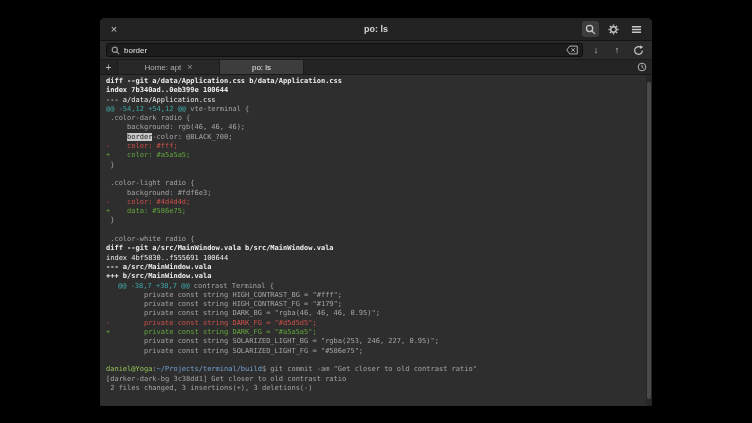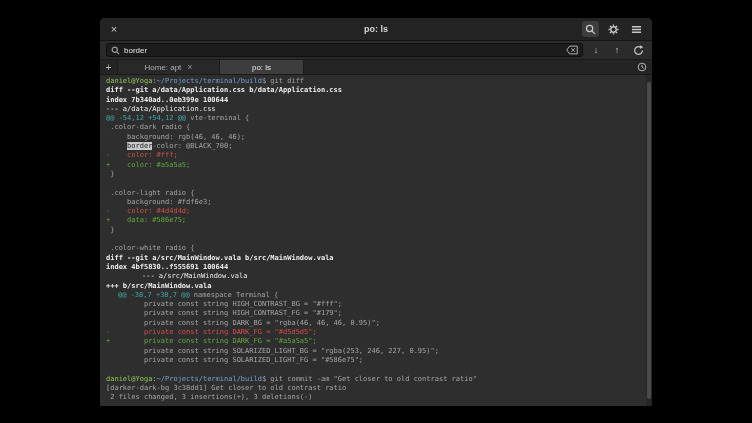--- a/index.html
+++ b/index.html
@@ -167,44 +167,43 @@
       <div class="history-btn">
         <svg width="10" height="10" viewBox="0 0 12 12" fill="none" stroke="#b5b5b5" stroke-width="1.2">
             <circle cx="6" cy="6" r="4.6"></circle>
             <path d="M6 3.4 L6 6 L8 7.4"></path>
           </svg>
       </div>
     </div>
 
     <div class="terminal">
       <div>
-          <div class="tline"><span style="color: rgb(150, 196, 88);">daniel@Yoga</span><span style="color: rgb(165, 165, 165);">:</span><span style="color: rgb(114, 160, 206);">~/Projects/terminal/build</span><span style="color: rgb(165, 165, 165);">$ git diff</span></div>
           <div class="tline"><span style="color: rgb(238, 238, 236); font-weight: bold;">diff --git a/data/Application.css b/data/Application.css</span></div>
           <div class="tline"><span style="color: rgb(238, 238, 236); font-weight: bold;">index 7b340ad..0eb399e 100644</span></div>
           <div class="tline"><span style="color: rgb(238, 238, 236); font-weight: normal;">--- a/data/Application.css</span></div>
           <div class="tline"><span style="color: rgb(63, 168, 168);">@@ -54,12 +54,12 @@</span><span style="color: rgb(165, 165, 165); margin-top: 19px;"> vte-terminal {</span></div>
           <div class="tline"><span style="color: rgb(165, 165, 165);"> .color-dark radio {</span></div>
           <div class="tline"><span style="color: rgb(165, 165, 165);">     background: rgb(46, 46, 46);</span></div>
           <div class="tline"><span style="color: rgb(165, 165, 165);">     </span><span style="color: rgb(30, 30, 30); background: rgb(201, 201, 201);">border</span><span style="color: rgb(165, 165, 165);">-color: @BLACK_700;</span></div>
           <div class="tline"><span style="color: rgb(207, 80, 72);">-    color: #fff;</span></div>
           <div class="tline"><span style="color: rgb(99, 168, 62);">+    color: #a5a5a5;</span></div>
           <div class="tline"><span style="color: rgb(165, 165, 165);"> }</span></div>
           <div class="tline">&nbsp;</div>
           <div class="tline"><span style="color: rgb(165, 165, 165);"> .color-light radio {</span></div>
           <div class="tline"><span style="color: rgb(165, 165, 165);">     background: #fdf6e3;</span></div>
           <div class="tline"><span style="color: rgb(207, 80, 72);">-    color: #4d4d4d;</span></div>
           <div class="tline"><span style="color: rgb(99, 168, 62);">+    data: #586e75;</span></div>
           <div class="tline"><span style="color: rgb(165, 165, 165);"> }</span></div>
           <div class="tline">&nbsp;</div>
           <div class="tline"><span style="color: rgb(165, 165, 165);"> .color-white radio {</span></div>
           <div class="tline"><span style="color: rgb(238, 238, 236); font-weight: bold;">diff --git a/src/MainWindow.vala b/src/MainWindow.vala</span></div>
-          <div class="tline"><span style="color: rgb(238, 238, 236); font-weight: bold;">index 4bf5830..f555691 100644</span></div>
-          <div class="tline"><span style="color: rgb(238, 238, 236); font-weight: normal; margin-left: 36px;">--- a/src/MainWindow.vala</span></div>
+          <div class="tline"><span style="color: rgb(238, 238, 236); font-weight: normal;">index 4bf5830..f555691 100644</span></div>
+          <div class="tline"><span style="color: rgb(238, 238, 236); font-weight: bold;">--- a/src/MainWindow.vala</span></div>
           <div class="tline"><span style="color: rgb(238, 238, 236); font-weight: bold;">+++ b/src/MainWindow.vala</span></div>
-          <div class="tline"><span style="color: rgb(63, 168, 168); padding-left: 12px;">@@ -38,7 +38,7 @@</span><span style="color: rgb(165, 165, 165);"> namespace Terminal {</span></div>
+          <div class="tline"><span style="color: rgb(63, 168, 168); padding-left: 12px;">@@ -38,7 +38,7 @@</span><span style="color: rgb(165, 165, 165);"> contrast Terminal {</span></div>
           <div class="tline"><span style="color: rgb(165, 165, 165);">         private const string HIGH_CONTRAST_BG = "#fff";</span></div>
           <div class="tline"><span style="color: rgb(165, 165, 165);">         private const string HIGH_CONTRAST_FG = "#179";</span></div>
           <div class="tline"><span style="color: rgb(165, 165, 165);">         private const string DARK_BG = "rgba(46, 46, 46, 0.95)";</span></div>
           <div class="tline"><span style="color: rgb(207, 80, 72);">-        private const string DARK_FG = "#d5d5d5";</span></div>
           <div class="tline"><span style="color: rgb(99, 168, 62); text-align: center;">+        private const string DARK_FG = "#a5a5a5";</span></div>
           <div class="tline"><span style="color: rgb(165, 165, 165);">         private const string SOLARIZED_LIGHT_BG = "rgba(253, 246, 227, 0.95)";</span></div>
           <div class="tline"><span style="color: rgb(165, 165, 165);">         private const string SOLARIZED_LIGHT_FG = "#586e75";</span></div>
           <div class="tline">&nbsp;</div>
           <div class="tline"><span style="color: rgb(150, 196, 88);">daniel@Yoga</span><span style="color: rgb(165, 165, 165);">:</span><span style="color: rgb(114, 160, 206);">~/Projects/terminal/build</span><span style="color: rgb(165, 165, 165);">$ git commit -am "Get closer to old contrast ratio"</span></div>
           <div class="tline"><span style="color: rgb(165, 165, 165);">[darker-dark-bg 3c38dd1] Get closer to old contrast ratio</span></div>

